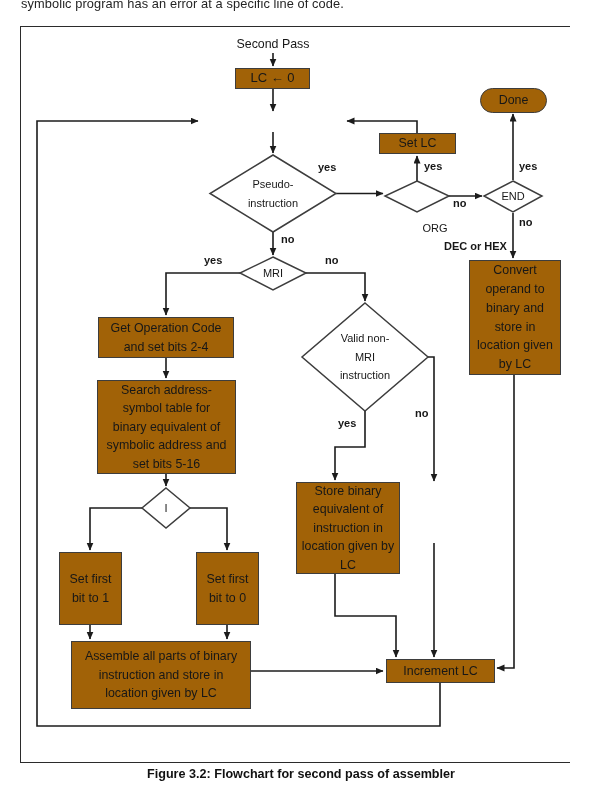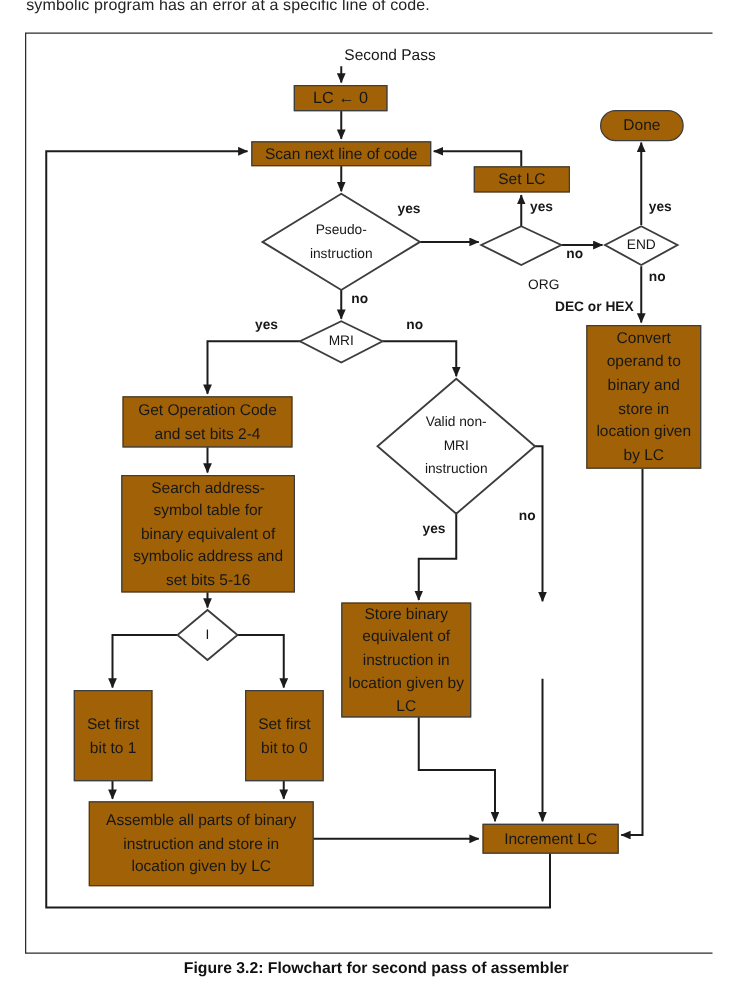--- a/index.html
+++ b/index.html
@@ -15,21 +15,21 @@
     position:absolute;left:20px;top:26px;width:559px;height:735px;
     border:1.6px solid #2b2b2b;background:transparent;
   }
   #connector-svg{position:absolute;left:0;top:0;width:602px;height:792px;}
   .node{
     position:absolute;box-sizing:border-box;background:#a16207;
     border:1.4px solid #3d3d3d;display:flex;align-items:center;justify-content:center;
     text-align:center;font-size:12.4px;line-height:18.6px;white-space:pre-line;
     color:#171717;
   }
-  .plain{background:transparent;border:none;margin-left:39px;}
+  .plain{background:transparent;border:none;}
   .oval{border-radius:13px;}
   .dmd-text{
     position:absolute;box-sizing:border-box;background:transparent;border:none;
     display:flex;align-items:center;justify-content:center;text-align:center;
     font-size:11px;line-height:18.6px;white-space:pre-line;color:#171717;
   }
   .lbl{
     position:absolute;font-size:11px;color:#171717;white-space:nowrap;font-weight:bold;
   }
   #caption{
@@ -86,21 +86,20 @@
       <polygon points="273,257 306,273 273,290 240,273"></polygon>
       <polygon points="365,303 428,357 365,411 302,357"></polygon>
       <polygon points="166,488 190,508 166,528 142,508"></polygon>
     </g>
   </svg>
 
   <div class="node plain" style="left:233px;top:36px;width:80px;height:16px;">Second Pass</div>
 
   <div class="node" style="left:235px;top:68px;width:75px;height:21px;font-size:13px;">LC ← 0</div>
 
-  <div class="node" style="left:201px;top:113px;width:144px;height:20px;">Scan next line of code</div>
 
   <div class="node" style="left:379px;top:133px;width:77px;height:21px;">Set LC</div>
 
   <div class="node oval" style="left:480px;top:88px;width:67px;height:25px;">Done</div>
 
   <div class="node" style="left:469px;top:260px;width:92px;height:115px;line-height:18.9px;">Convert
 operand to
 binary and
 store in
 location given
@@ -114,21 +113,21 @@
 binary equivalent of
 symbolic address and
 set bits 5-16</div>
 
   <div class="node" style="left:59px;top:552px;width:63px;height:73px;">Set first
 bit to 1</div>
 
   <div class="node" style="left:196px;top:552px;width:63px;height:73px;">Set first
 bit to 0</div>
 
-  <div class="node" style="left:273px;top:482px;width:104px;height:92px;">Store binary
+  <div class="node" style="left:296px;top:482px;width:104px;height:92px;">Store binary
 equivalent of
 instruction in
 location given by
 LC</div>
 
 
   <div class="node" style="left:71px;top:641px;width:180px;height:68px;">Assemble all parts of binary
 instruction and store in
 location given by LC</div>
 

